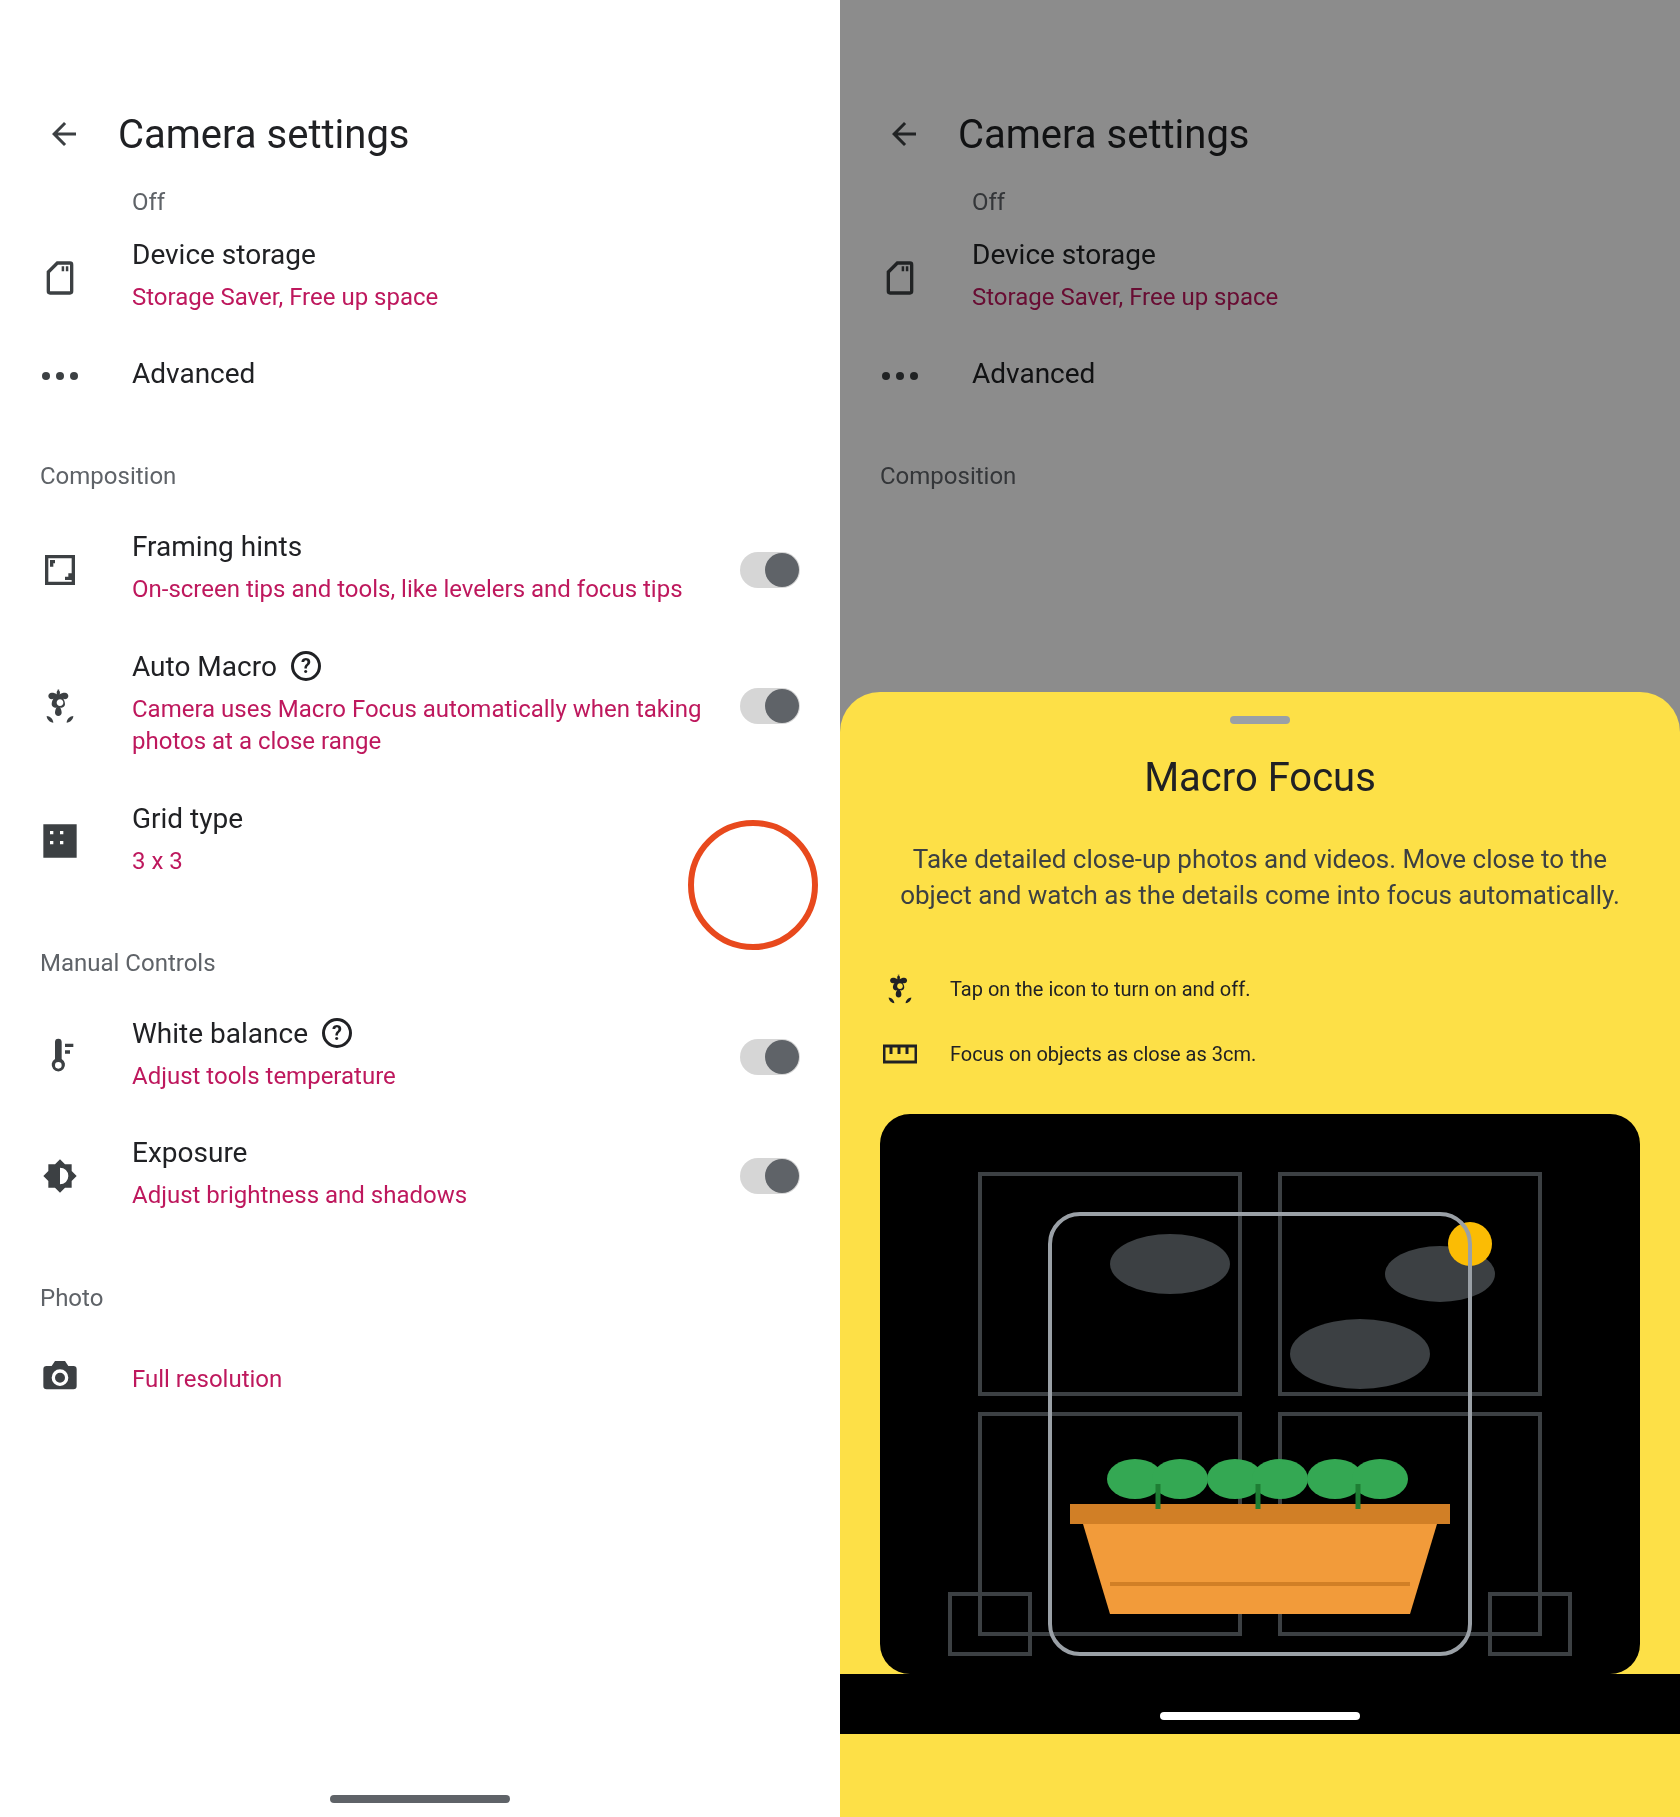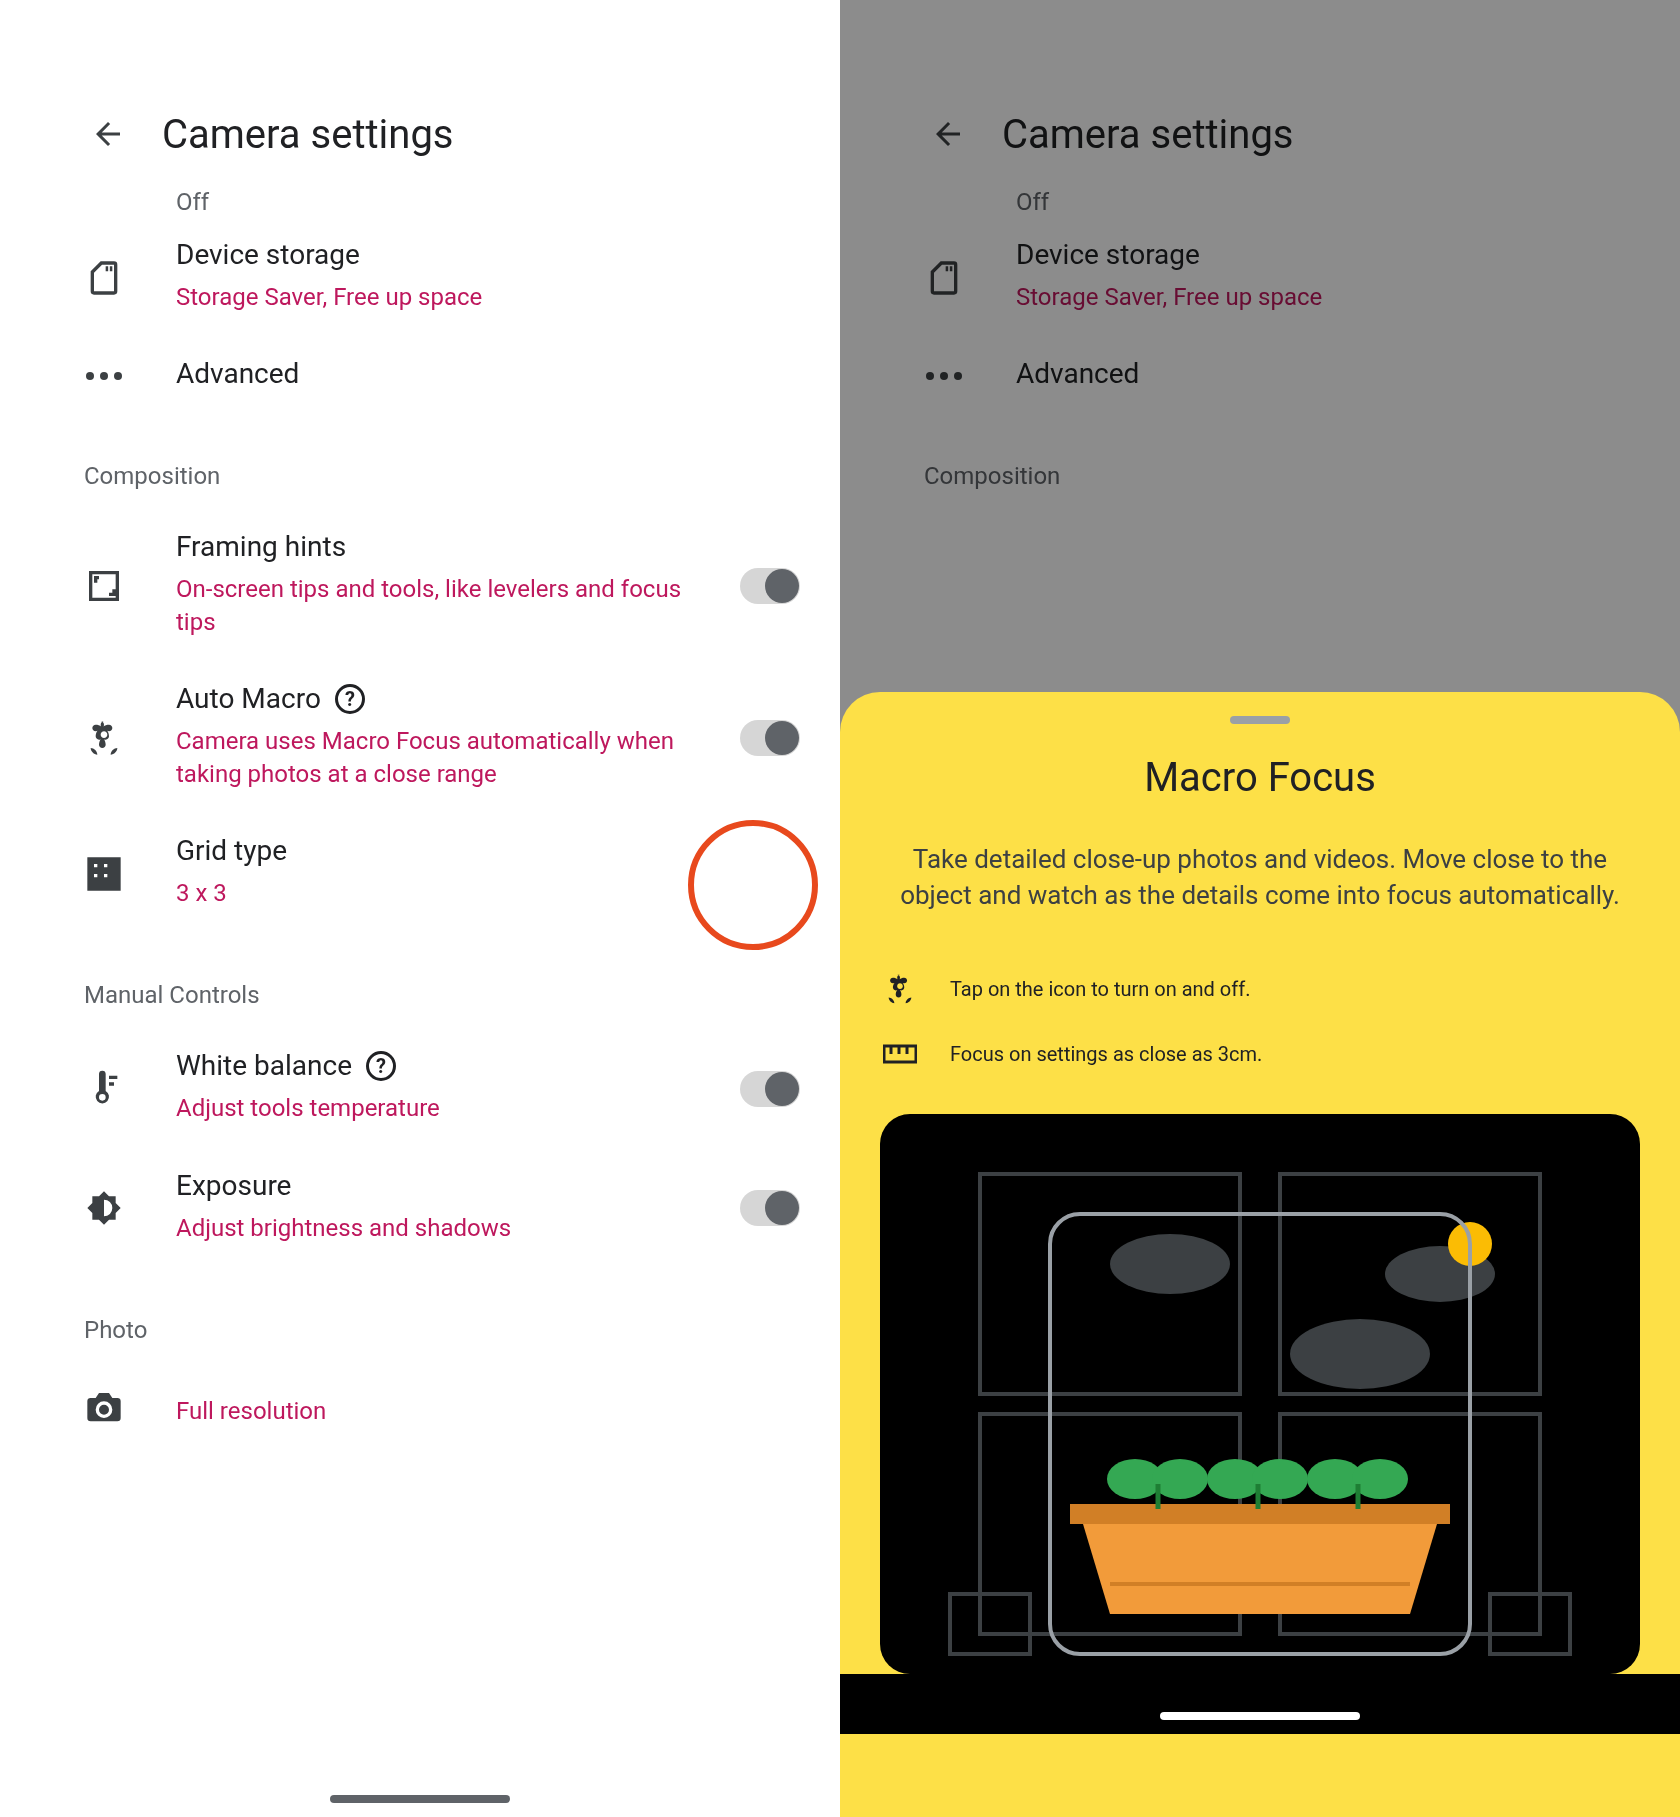--- a/index.html
+++ b/index.html
@@ -9,21 +9,20 @@
     width: 1680px;
     height: 1817px;
     overflow: hidden;
     display: flex;
   }
   .pane {
     width: 840px;
     height: 1817px;
     position: relative;
     background: #fff;
-    padding-left: 44px;
   }
   .pane.right {
     background: #fff;
   }
   .dim-overlay {
     position: absolute;
     inset: 0;
     background: rgba(0,0,0,0.45);
     pointer-events: none;
   }
@@ -410,21 +409,21 @@
 
     <div class="sheet-row">
       <div class="ic">
         <svg width="34" height="24" viewBox="0 0 34 24">
             <rect x="1" y="4" width="32" height="16" fill="none" stroke="#202124" stroke-width="3"></rect>
             <line x1="8" y1="4" x2="8" y2="12" stroke="#202124" stroke-width="3"></line>
             <line x1="16" y1="4" x2="16" y2="12" stroke="#202124" stroke-width="3"></line>
             <line x1="24" y1="4" x2="24" y2="12" stroke="#202124" stroke-width="3"></line>
           </svg>
       </div>
-      <div class="txt">Focus on settings as close as 3cm.</div>
+      <div class="txt">Focus on objects as close as 3cm.</div>
     </div>
 
     <div class="illus">
       <svg width="100%" height="100%" viewBox="0 0 760 560" preserveAspectRatio="xMidYMid meet">
 
         <rect x="100" y="60" width="260" height="220" fill="none" stroke="#3c4043" stroke-width="4"></rect>
         <rect x="400" y="60" width="260" height="220" fill="none" stroke="#3c4043" stroke-width="4"></rect>
         <rect x="100" y="300" width="260" height="220" fill="none" stroke="#3c4043" stroke-width="4"></rect>
         <rect x="400" y="300" width="260" height="220" fill="none" stroke="#3c4043" stroke-width="4"></rect>
 

